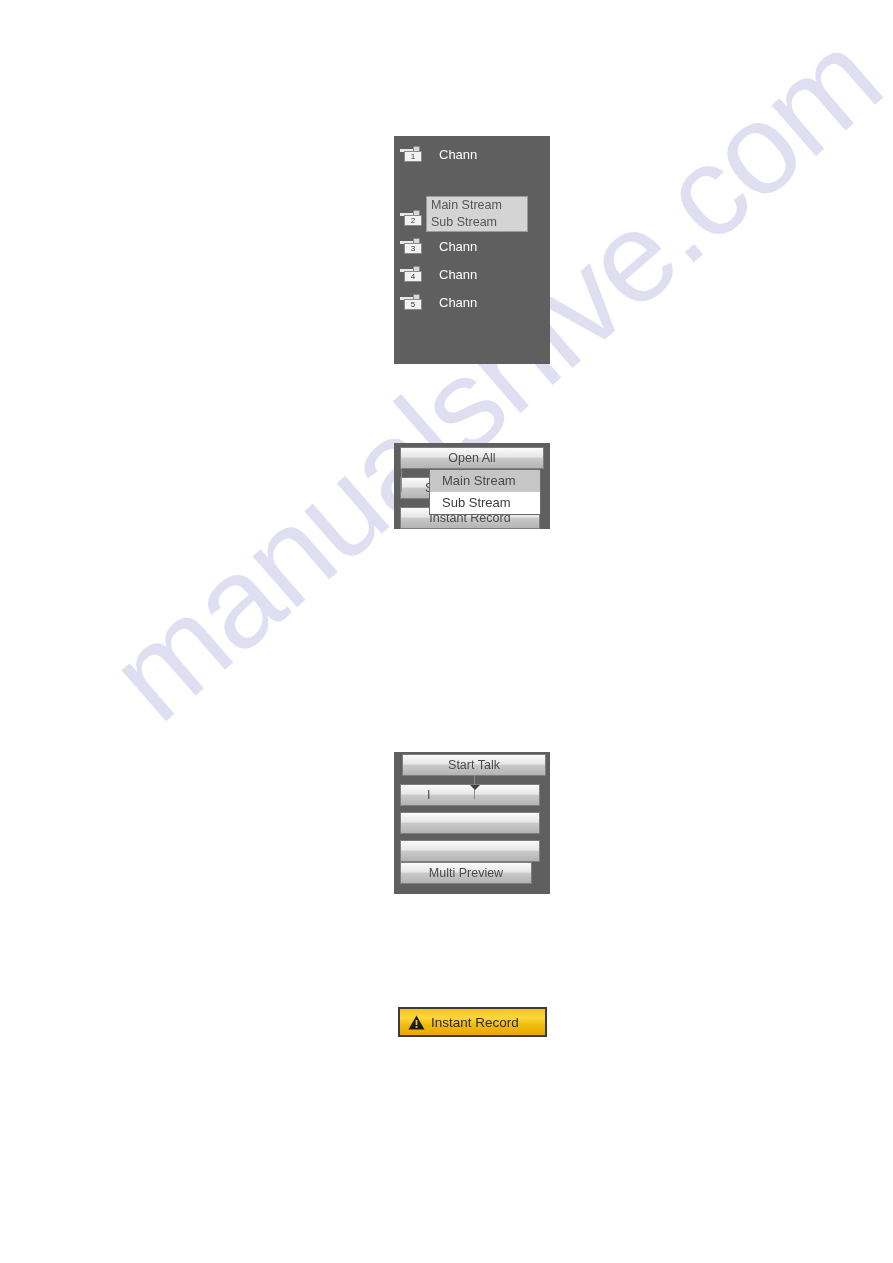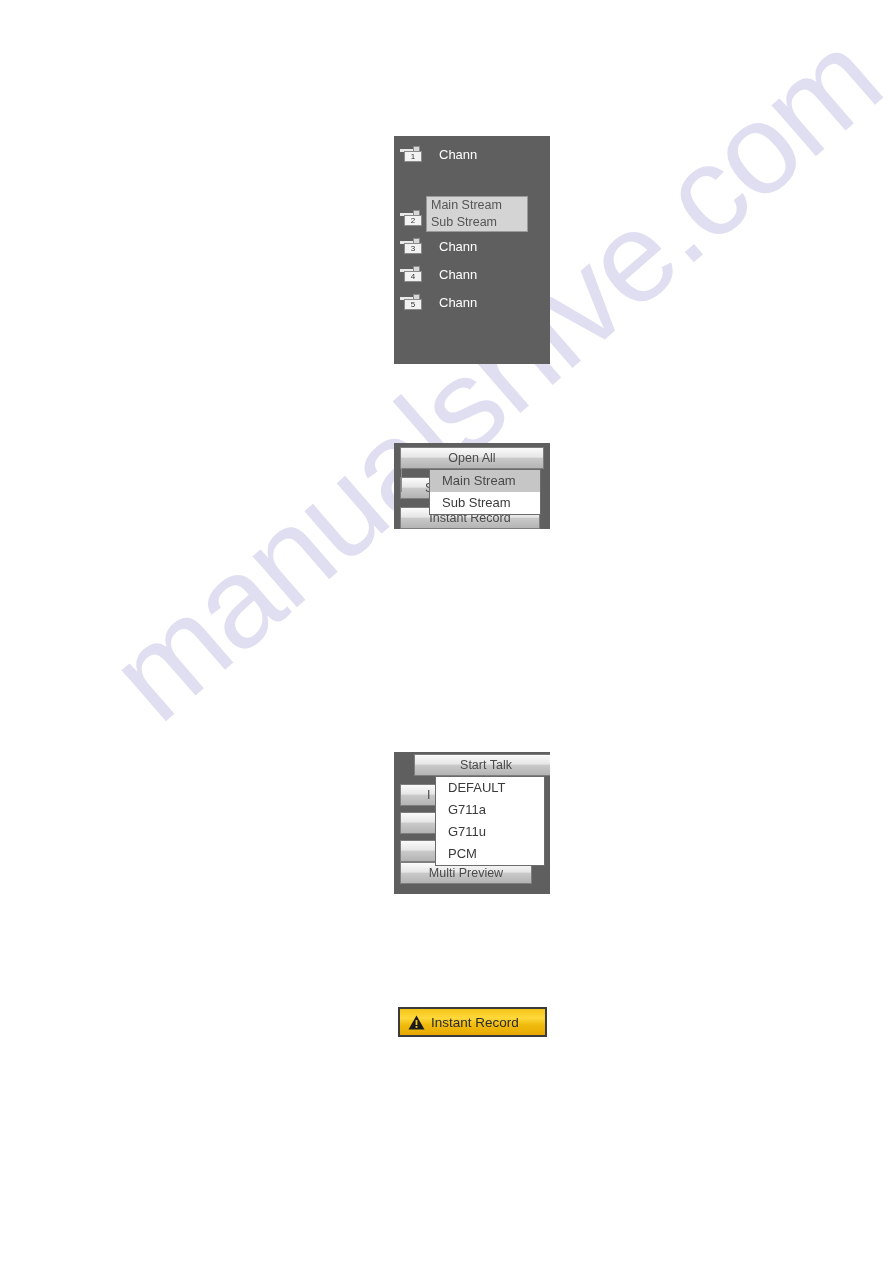--- a/index.html
+++ b/index.html
@@ -366,33 +366,27 @@
 
 </div>
 
 <div class="fig" id="fig-talk">
 
   <div class="ghost-btn" style="left:6px; top:32px; width:140px; text-align:left; padding-left:26px;">I</div>
   <div class="ghost-btn" style="left:6px; top:60px; width:140px;"></div>
   <div class="ghost-btn" style="left:6px; top:88px; width:140px;"></div>
   <div class="ghost-btn" style="left:6px; top:110px; width:132px;">Multi Preview</div>
 
-  <div class="ctl-btn" style="left:20px; top:2px; width:144px;align-items:center;">
+  <div class="ctl-btn" style="left:8px; top:2px; width:144px;align-items:center;">
     <span class="ctl-label">Start Talk</span>
     <span class="ctl-arrow">
         <span class="caret"></span>
       </span>
   </div>
 
-  <div class="menu-popup" style="left:41px; top:24px; width:110px;">
-    <div class="menu-item">DEFAULT</div>
-    <div class="menu-item">G711a</div>
-    <div class="menu-item">G711u</div>
-    <div class="menu-item">PCM</div>
-  </div>
 
 </div>
 
 <div class="fig" id="fig-record">
   <span class="warn-icon">
     <svg width="17" height="15" viewBox="0 0 17 15">
       <path d="M8.5 0.5 L16.5 14.5 L0.5 14.5 Z" fill="#1a1a1a"></path>
       <rect x="7.6" y="5" width="1.8" height="5" fill="#f5c518"></rect>
       <rect x="7.6" y="11" width="1.8" height="1.8" fill="#f5c518"></rect>
     </svg>

